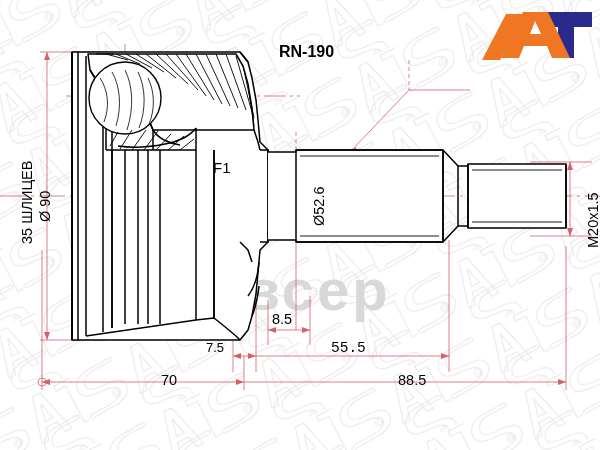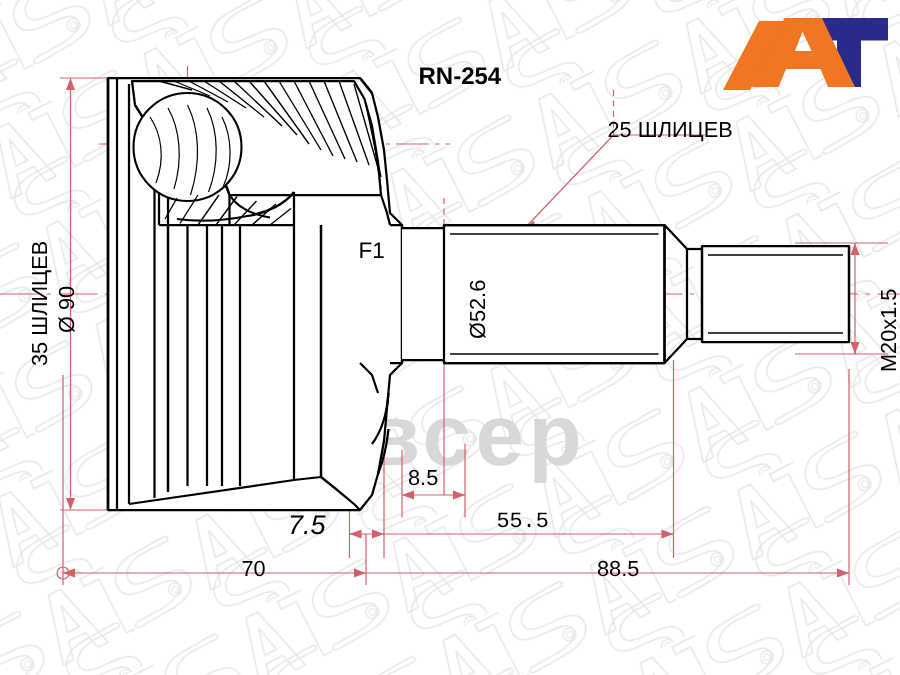--- a/index.html
+++ b/index.html
@@ -228,37 +228,36 @@
       <path d="M72,52 L72,340" stroke-width="1.6"></path>
       <path d="M60,52 L72,52" stroke="none"></path>
 
       <path d="M248,296 C254,288 258,276 259,262"></path>
       <path d="M252,316 C256,306 258,296 259,286"></path>
     </g>
   </svg>
 
   <div class="layer">
 
-    <div class="txt" style="left:279px; top:44px; font-size:16px; font-weight:bold;">RN-254</div>
-
-    <div class="txt" style="left:405px; top:80px; font-size:14.5px;">25 ШЛИЦЕВ</div>
+    <div class="txt" style="left:279px; top:44px; font-size:16px; font-weight:bold;">RN-190</div>
+
 
     <div class="txt vert" style="left:20px; top:244px; font-size:14.5px; transform:rotate(-90deg);">35 ШЛИЦЕВ</div>
 
     <div class="txt vert" style="left:38px; top:222px; font-size:14.5px; transform:rotate(-90deg);">Ø 90</div>
 
     <div class="txt vert" style="left:312px; top:226px; font-size:14.5px; transform:rotate(-90deg);">Ø52.6</div>
 
     <div class="txt vert" style="left:586px; top:248px; font-size:14.5px; transform:rotate(-90deg);">M20x1.5</div>
 
-    <div class="txt" style="left:213px; top:160px; font-size:15px;margin-left:26px;">F1</div>
+    <div class="txt" style="left:213px; top:160px; font-size:15px;">F1</div>
 
     <div class="txt" style="left:272px; top:312px; font-size:14.5px;">8.5</div>
 
-    <div class="txt" style="left:192px; top:341px; font-size:18px;font-style:italic;">7.5</div>
+    <div class="txt" style="left:206px; top:341px; font-size:13px;">7.5</div>
 
     <div class="txt" style="left:331px; top:341px; font-size:14.5px;font-family:Liberation Mono, monospace;">55.5</div>
 
     <div class="txt" style="left:161px; top:373px; font-size:14.5px;">70</div>
 
     <div class="txt" style="left:398px; top:373px; font-size:14.5px;">88.5</div>
   </div>
 
   <svg class="layer" viewBox="0 0 600 450" xmlns="http://www.w3.org/2000/svg" style="pointer-events:none;">
 

